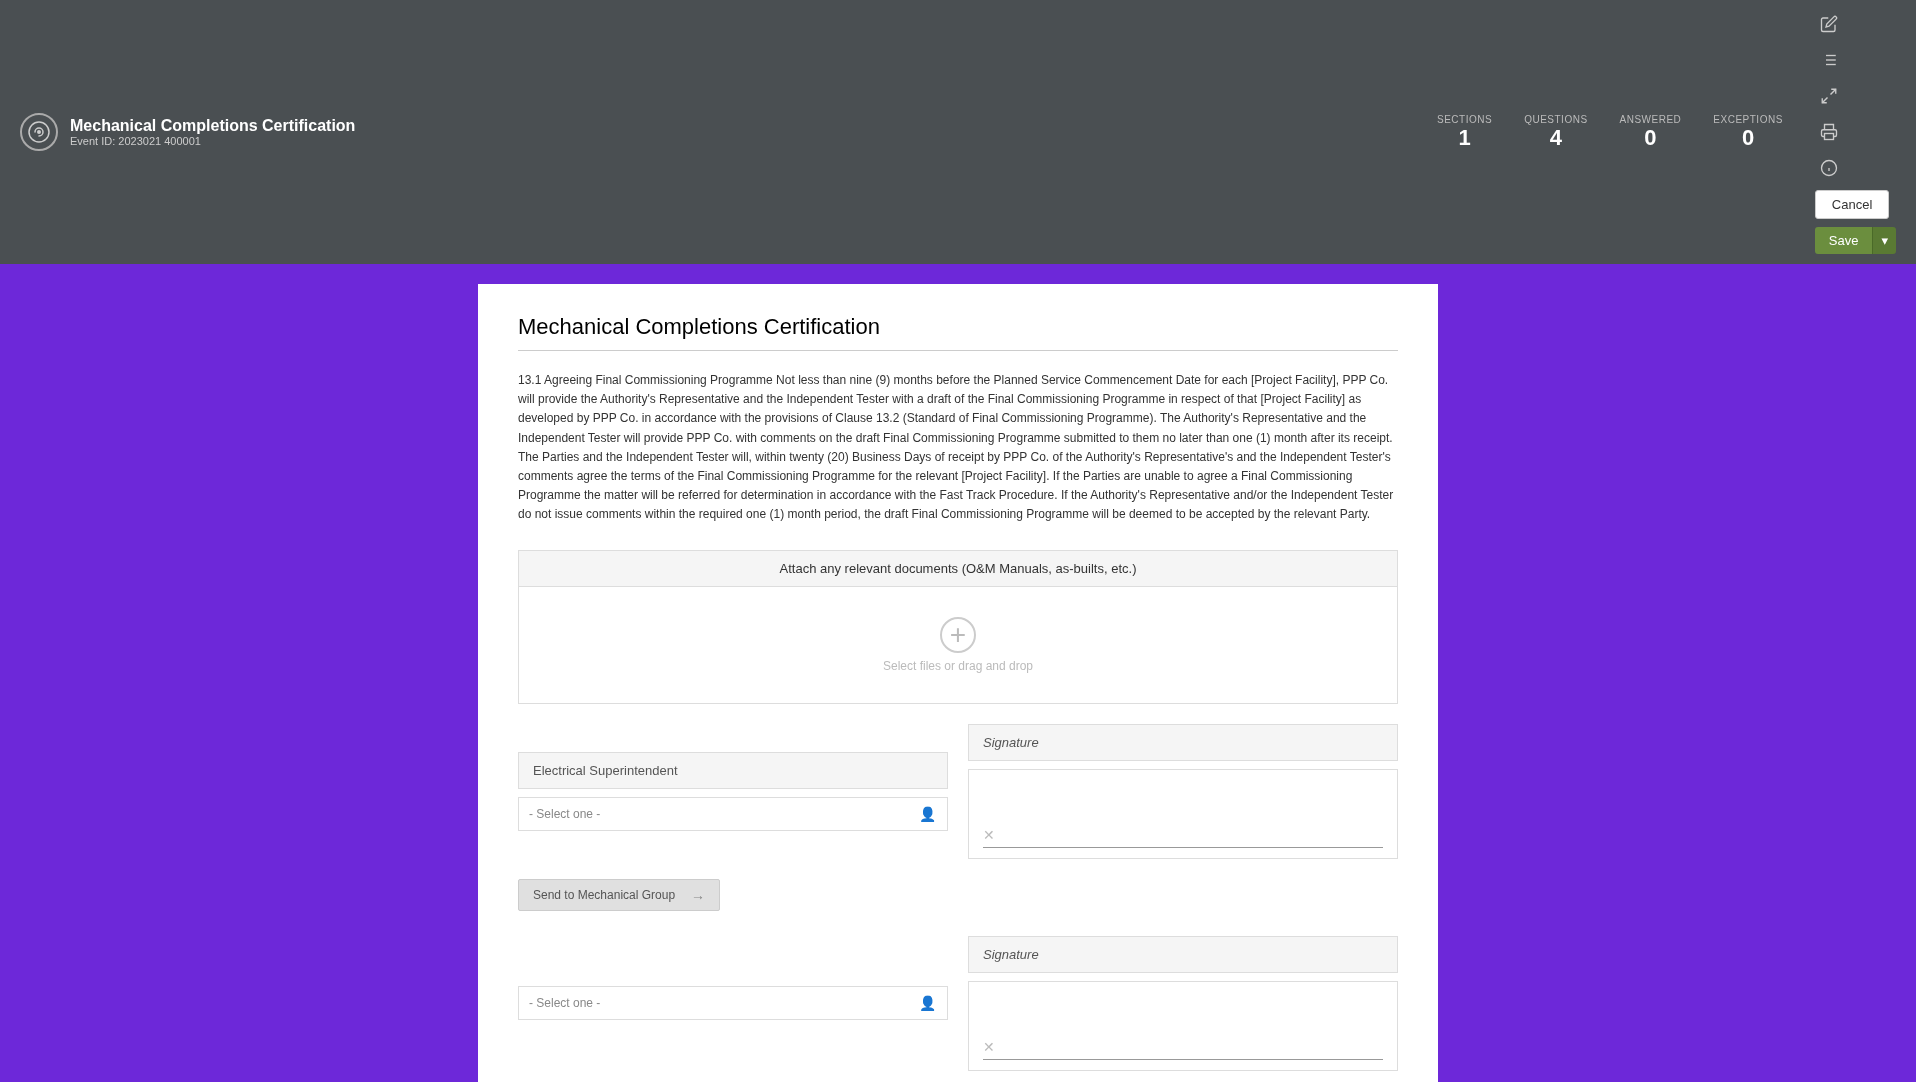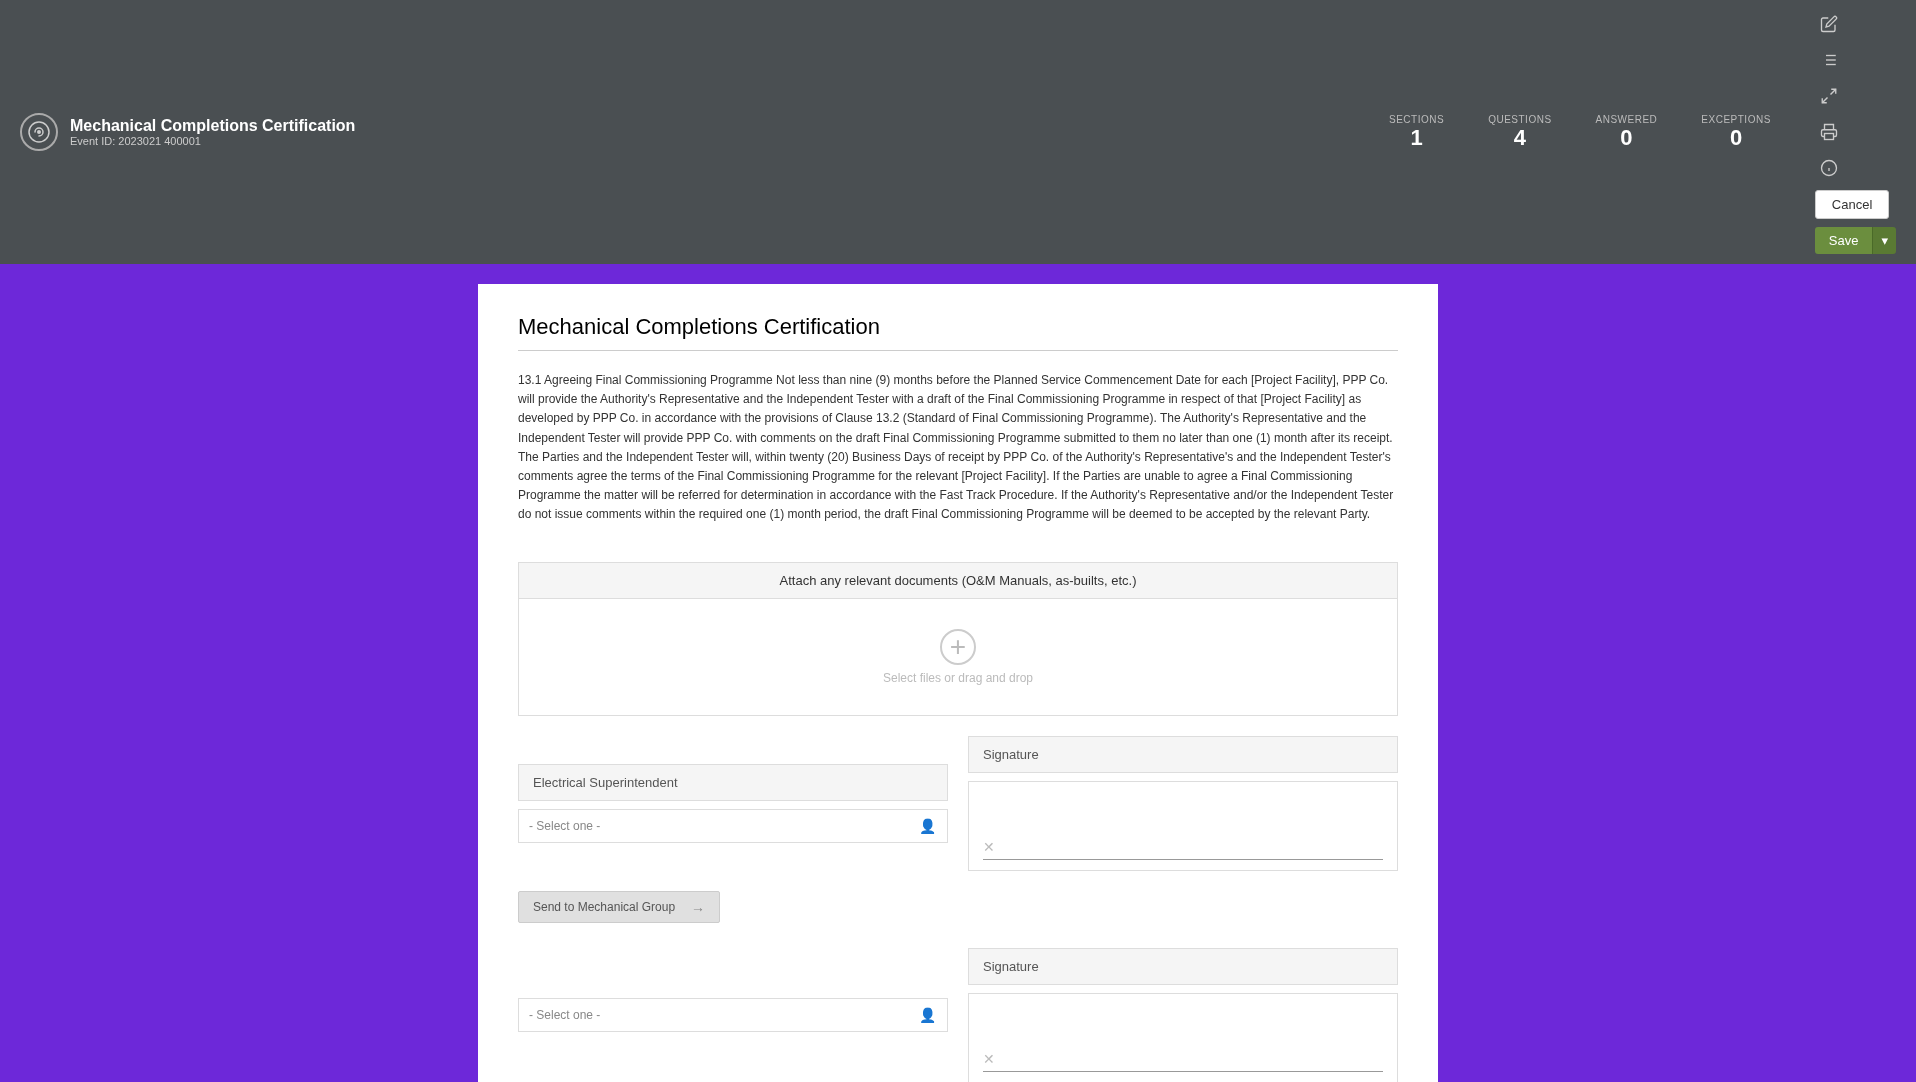--- a/index.html
+++ b/index.html
@@ -19,21 +19,21 @@
     .header-logo {
       width: 38px; height: 38px;
       border: 2px solid #aaa;
       border-radius: 50%;
       display: flex; align-items: center; justify-content: center;
       font-size: 16px; color: #ccc;
     }
     .header-title { font-size: 16px; font-weight: bold; }
     .header-subtitle { font-size: 11px; color: #ccc; }
     .header-stats {
-      display: flex; align-items: center; gap: 44px;
+      display: flex; align-items: center; gap: 32px;
     }
     .stat-item { text-align: center; }
     .stat-label { font-size: 10px; color: #bbb; text-transform: uppercase; letter-spacing: 0.5px; }
     .stat-value { font-size: 22px; font-weight: bold; }
     .header-actions { display: flex; align-items: flex-start; gap: 8px; flex-direction: column; }
     .icon-btn {
       background: none; border: none; color: #ccc; cursor: pointer;
       width: 28px; height: 28px; display: flex; align-items: center; justify-content: center;
       font-size: 16px;
     }
@@ -58,21 +58,21 @@
       font-weight: normal;
       border-bottom: 1px solid #ccc;
       padding-bottom: 10px;
       margin-bottom: 20px;
     }
 
     .body-text {
       font-size: 12px;
       line-height: 1.6;
       color: #333;
-      margin-bottom: 37px;
+      margin-bottom: 25px;
     }
 
     
     .attach-section {
       border: 1px solid #ddd;
       margin-bottom: 20px;
     }
     .attach-header {
       background: #f5f5f5;
       padding: 10px 14px;
@@ -153,20 +153,21 @@
       color: #999;
     }
 
     .sig-label-box {
       background: #f5f5f5;
       border: 1px solid #ddd;
       padding: 10px 14px;
       font-size: 13px;
       color: #555;
       margin-bottom: 8px;
+      font-style: italic;
     }
 
     
     .phase-btn {
       background: #e0e0e0;
       border: 1px solid #ccc;
       color: #555;
       padding: 7px 14px;
       font-size: 12px;
       cursor: pointer;

